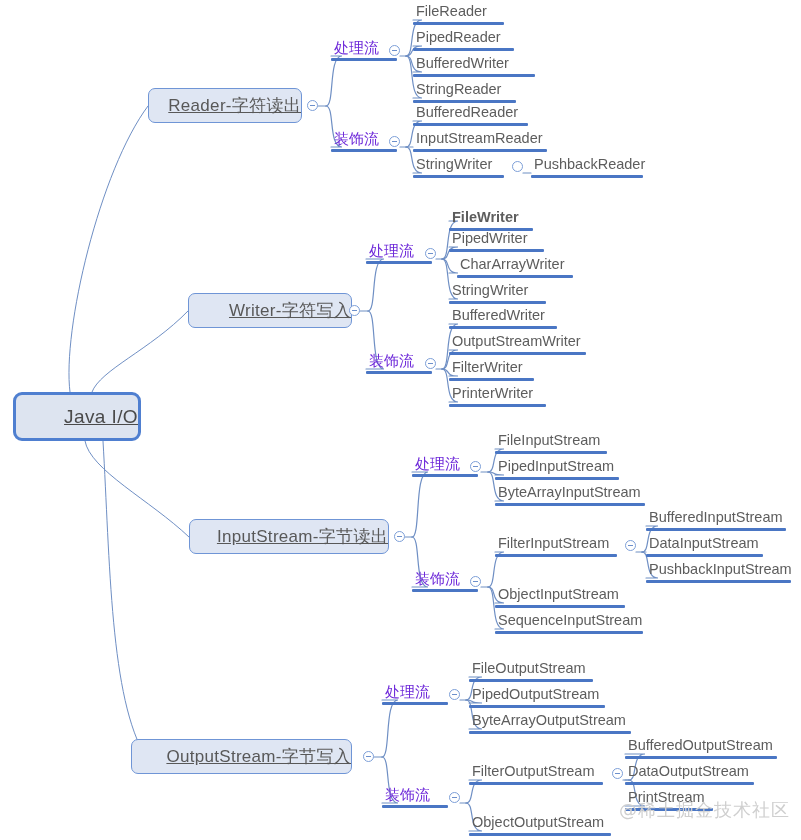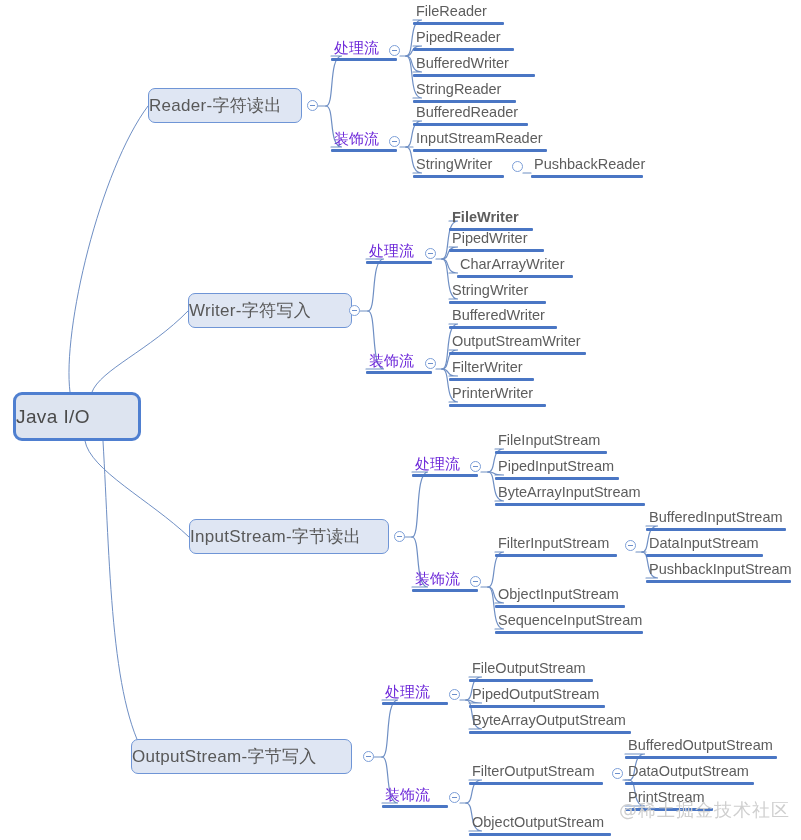--- a/index.html
+++ b/index.html
@@ -5,22 +5,22 @@
   html,body{margin:0;padding:0;background:#ffffff;}
   body{
     width:801px;height:840px;overflow:hidden;position:relative;
     font-family:"Liberation Sans","DejaVu Sans",sans-serif;
   }
   #canvas{position:absolute;left:0;top:0;width:801px;height:840px;}
 
   
   .node{
     position:absolute;box-sizing:border-box;
-    display:flex;align-items:center;justify-content:flex-start;
-    color:#5a5a5a;white-space:nowrap;
+    display:flex;align-items:center;justify-content:flex-end;
+    color:#5a5a5a;white-space:nowrap;text-decoration:underline;
   }
   .node-root{
     background:#dde4f0;border:3px solid #4f7fd0;border-radius:9px;
     font-size:19px;color:#4a4a4a;letter-spacing:.4px;
   }
   .node-l1{
     background:#dfe6f3;border:1.4px solid #6f95d6;border-radius:7px;
     font-size:17px;color:#585858;letter-spacing:.3px;
   }
 

